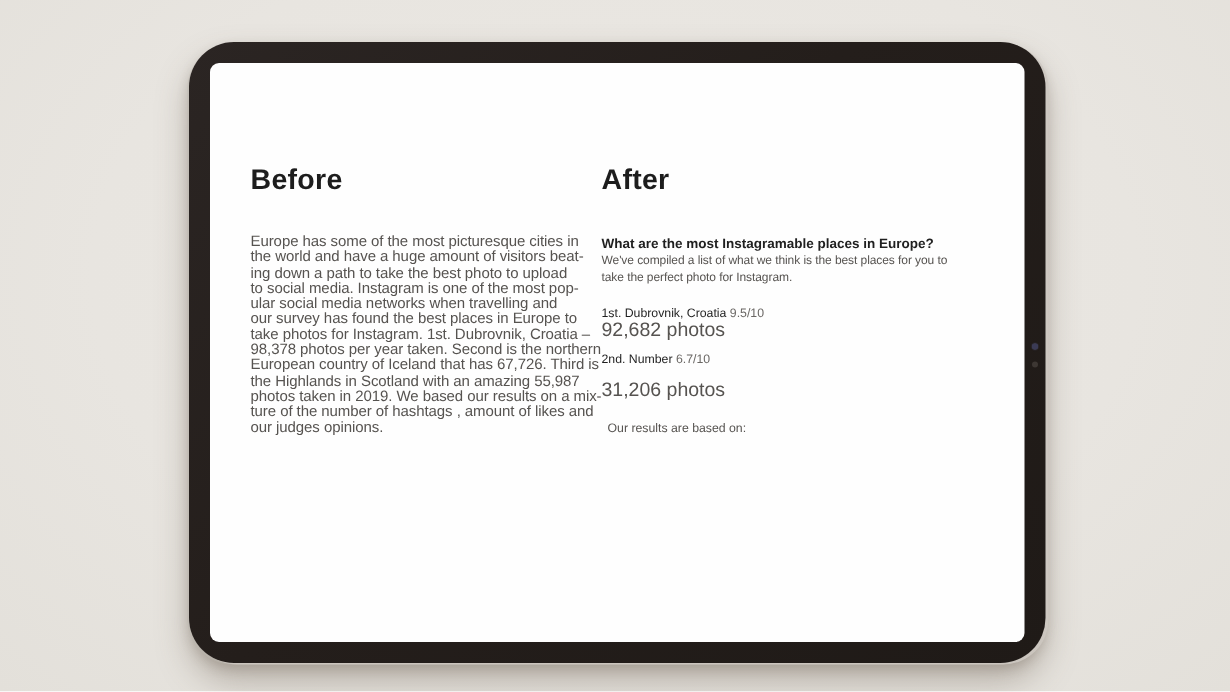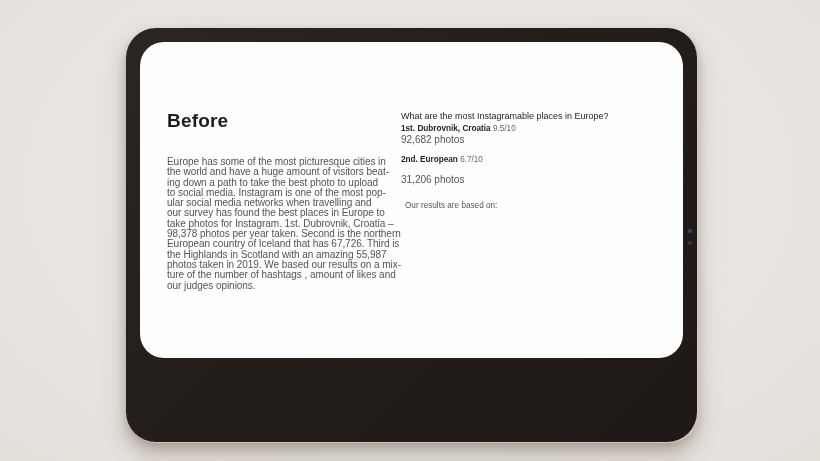--- a/index.html
+++ b/index.html
@@ -30,23 +30,23 @@
       2px 1px 0 rgba(205, 200, 193, 0.9),
       -1px 1px 0 rgba(190, 185, 178, 0.5),
       0 12px 22px rgba(92, 78, 62, 0.35),
       0 4px 8px rgba(92, 78, 62, 0.22);
   }
   .screen {
     position: absolute;
     left: 14px;
     top: 14px;
     width: 543px;
-    height: 316px;
+    height: 386px;
     background: #fefefe;
-    border-radius: 24px;
+    border-radius: 6px;
     overflow: hidden;
   }
   .camera-cluster {
     position: absolute;
     right: 4px;
     top: 200px;
     width: 6px;
     height: 24px;
   }
   .camera-dot {
@@ -88,49 +88,49 @@
   }
   .before-paragraph {
     font-size: 10px;
     line-height: 10.3px;
     letter-spacing: -0.05px;
     color: #565350;
     white-space: pre-line;
   }
   .after-question {
     font-size: 9px;
-    font-weight: 400;
+    font-weight: 700;
     color: #1f1f1f;
     line-height: 11px;
     margin: 0 0 1px 0;
   }
   .after-intro {
     font-size: 8px;
     line-height: 10.5px;
     letter-spacing: -0.05px;
     color: #565350;
     white-space: pre-line;
     margin: 0 0 13px 0;
   }
   .rank {
     margin: 0 0 9px 0;
   }
   .rank-line {
     font-size: 8.2px;
     line-height: 11px;
   }
   .rank-label {
-    font-weight: 700;
+    font-weight: 400;
     color: #1f1f1f;
   }
   .rank-score {
     color: #6a6764;
   }
   .rank-photos {
-    font-size: 10px;
+    font-size: 13px;
     line-height: 11px;
     color: #565350;
   }
   .results {
     margin-top: 16px;
   }
   .results-heading {
     font-size: 8.2px;
     line-height: 10.5px;
     color: #565350;
@@ -171,35 +171,38 @@
 take photos for Instagram. 1st. Dubrovnik, Croatia –
 98,378 photos per year taken. Second is the northern
 European country of Iceland that has 67,726. Third is
 the Highlands in Scotland with an amazing 55,987
 photos taken in 2019. We based our results on a mix-
 ture of the number of hashtags , amount of likes and
 our judges opinions.</div>
       </div>
 
       <div class="col col-after">
+        <h2 class="col-title">After</h2>
 
         <h3 class="after-question">What are the most Instagramable places in Europe?</h3>
 
+        <p class="after-intro">We've compiled a list of what we think is the best places for you to
+take the perfect photo for Instagram.</p>
 
         <div class="rank">
           <div class="rank-line">
             <span class="rank-label">1st. Dubrovnik, Croatia</span>
             <span class="rank-score">9.5/10</span>
           </div>
           <div class="rank-photos">92,682 photos</div>
         </div>
 
         <div class="rank">
           <div class="rank-line">
-            <span class="rank-label">2nd. European</span>
+            <span class="rank-label">2nd. Number</span>
             <span class="rank-score">6.7/10</span>
           </div>
         </div>
 
         <div class="rank">
           <div class="rank-photos">31,206 photos</div>
         </div>
 
         <div class="results">
           <div class="results-heading">Our results are based on:</div>

